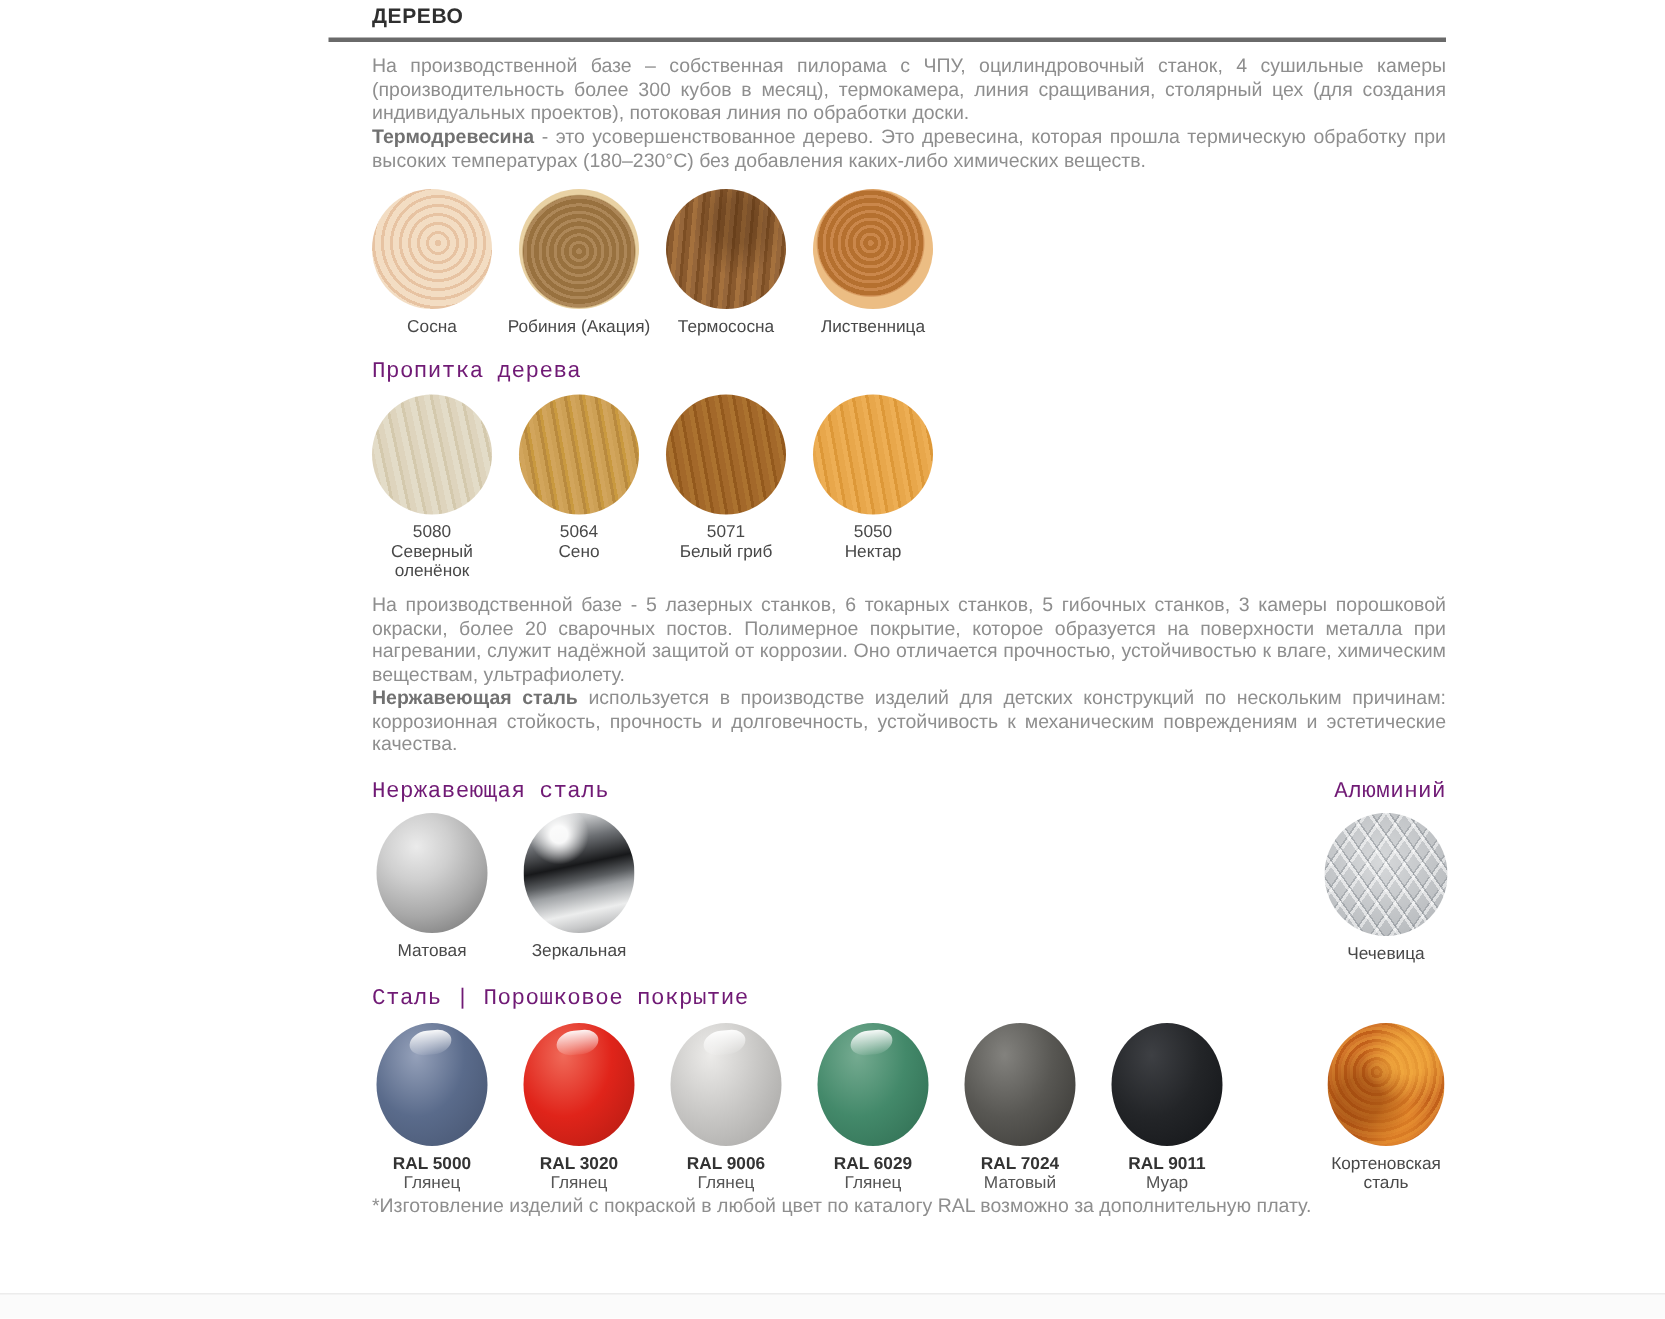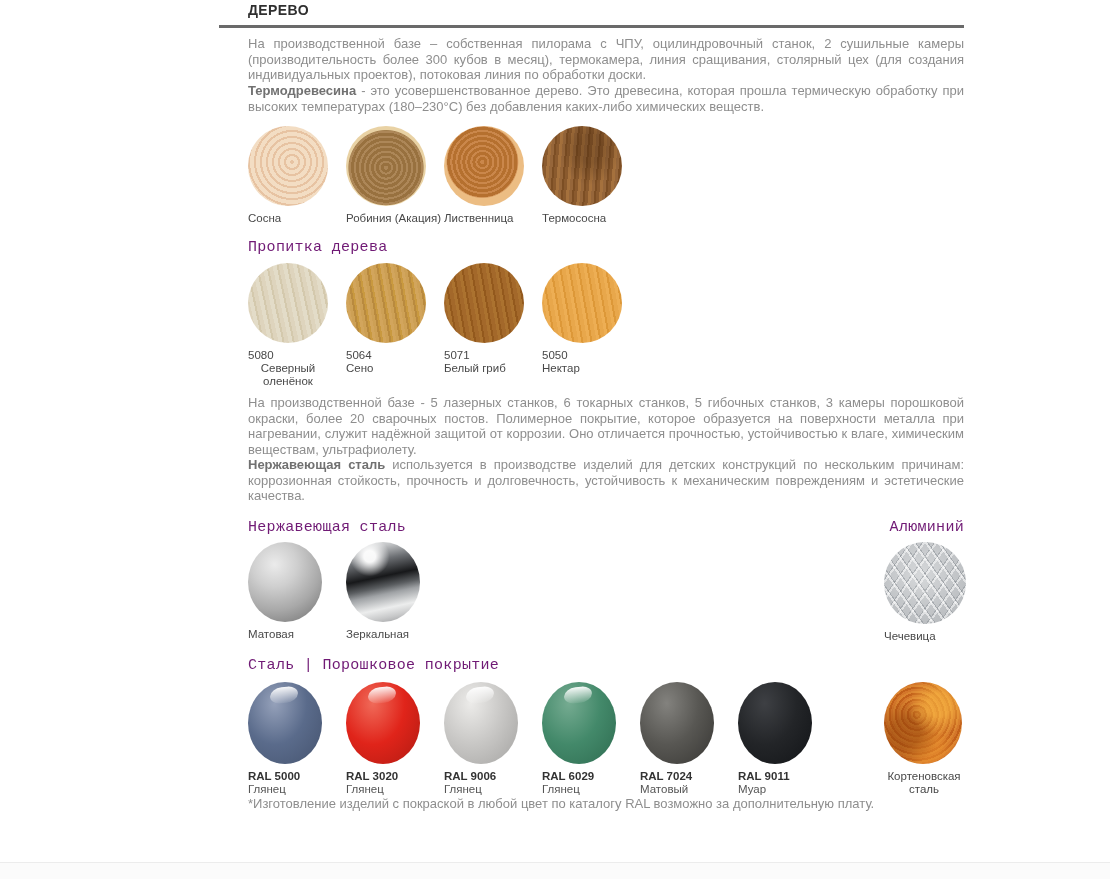--- a/index.html
+++ b/index.html
@@ -38,21 +38,21 @@
   .impreg-head { margin-top:14px; }
   .powder-head { margin-top:14px; }
   .dual-head { display:flex; justify-content:space-between; margin-top:15px; }
 
   
   .row { display:flex; gap:18px; align-items:flex-start; }
   .species-row { margin-top:12px; }
   .impreg-row  { margin-top:7px; }
   .stainless-row { margin-top:6px; }
   .powder-row { margin-top:8px; }
-  .cell { width:80px; flex:0 0 auto; display:flex; flex-direction:column; align-items:flex-start; }
+  .cell { width:80px; flex:0 0 auto; display:flex; flex-direction:column; align-items:center; }
   .push-right { margin-left:auto; }
 
   .cap {
     margin-top:6px; font-size:11.5px; line-height:13px; color:#484848;
     text-align:center;
   }
   .nowrap { white-space:nowrap; }
   .ral-code { font-weight:bold; color:#333333; font-size:11.5px; line-height:13px; text-align:center; white-space:nowrap; }
   .ral-fin  { color:#555555; font-size:11.5px; line-height:13px; text-align:center; white-space:nowrap; }
 
@@ -133,40 +133,40 @@
   }
 </style>
 </head>
 <body>
 
 <div class="content">
 
   <section>
     <h2 class="rule-head">ДЕРЕВО</h2>
 
-    <p class="body intro wood-intro"><span>На производственной базе – собственная пилорама с ЧПУ, оцилиндровочный станок, 2 сушильные камеры (производительность более 300 кубов в месяц), термокамера, линия сращивания, столярный цех (для создания индивидуальных проектов), потоковая линия по обработки доски.</span></p>
+    <p class="body intro wood-intro"><span>На производственной базе – собственная пилорама с ЧПУ, оцилиндровочный станок, 4 сушильные камеры (производительность более 300 кубов в месяц), термокамера, линия сращивания, столярный цех (для создания индивидуальных проектов), потоковая линия по обработки доски.</span></p>
 
     <p class="body term-par"><strong class="lead">Термодревесина</strong><span> - это усовершенствованное дерево. Это древесина, которая прошла термическую обработку при высоких температурах (180–230°С) без добавления каких-либо химических веществ.</span></p>
 
     <div class="row species-row">
       <div class="cell">
         <div class="circle wood-pine"></div>
         <div class="cap nowrap">Сосна</div>
       </div>
       <div class="cell">
         <div class="circle wood-robinia"></div>
         <div class="cap nowrap">Робиния (Акация)</div>
       </div>
       <div class="cell">
+        <div class="circle wood-thermo"></div>
+        <div class="cap nowrap">Термососна</div>
+      </div>
+      <div class="cell">
         <div class="circle wood-larch"></div>
         <div class="cap nowrap">Лиственница</div>
-      </div>
-      <div class="cell">
-        <div class="circle wood-thermo"></div>
-        <div class="cap nowrap">Термососна</div>
       </div>
     </div>
 
     <h3 class="sub impreg-head">Пропитка дерева</h3>
 
     <div class="row impreg-row">
       <div class="cell">
         <div class="circle imp-5080"></div>
         <div class="cap">5080</div>
         <div class="cap" style="margin-top:0">Северный оленёнок</div>

